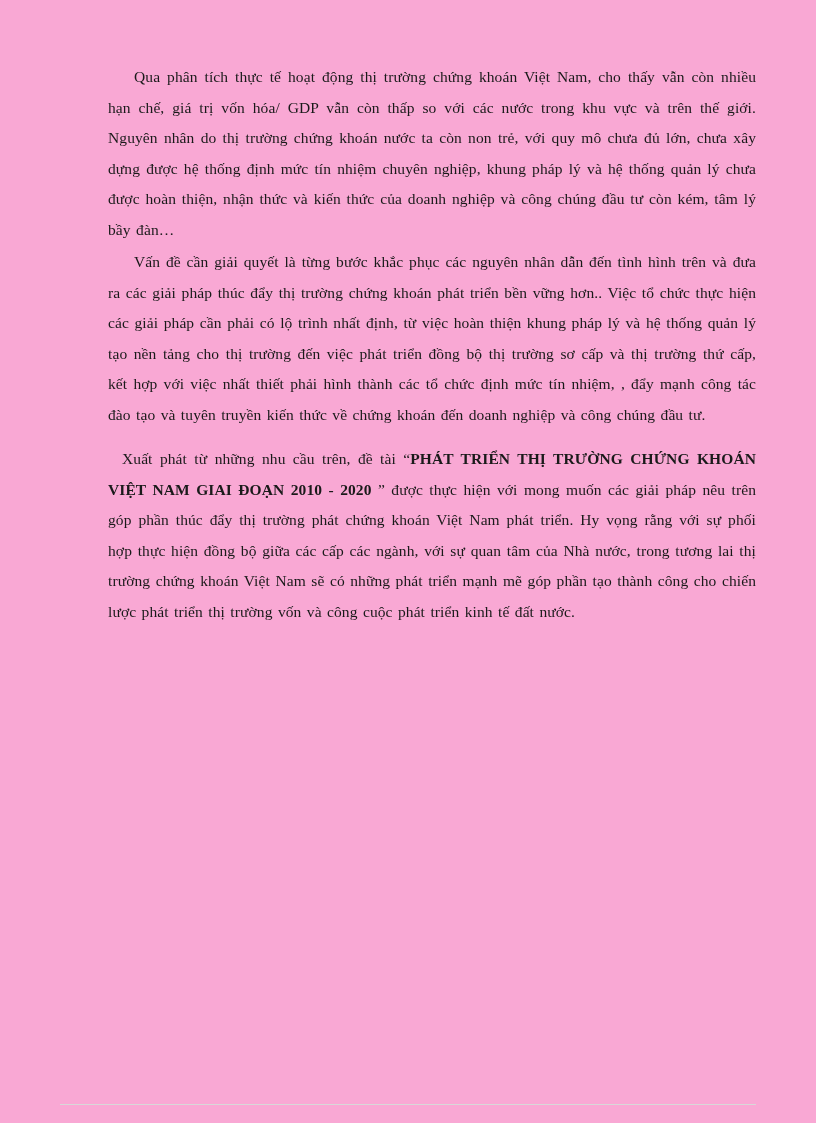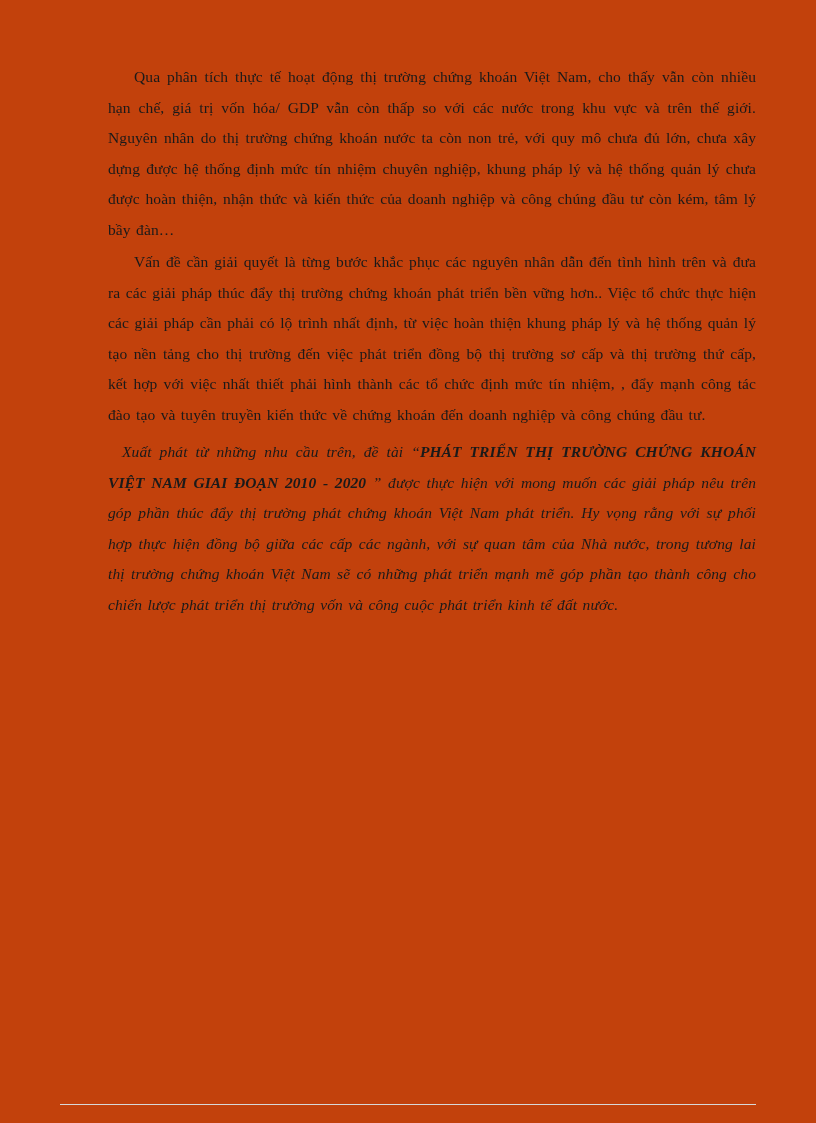--- a/index.html
+++ b/index.html
@@ -7,21 +7,21 @@
     padding: 0;
     background: #ffffff;
   }
   body {
     font-family: "Liberation Serif", serif;
   }
   .page {
     position: relative;
     width: 816px;
     height: 1123px;
-    background: #c2410c;
+    background: #f9a8d4;
     box-sizing: border-box;
     overflow: hidden;
   }
   .content {
     position: absolute;
     left: 108px;
     top: 62px;
     width: 648px;
   }
   .para {
@@ -29,21 +29,21 @@
     text-align: justify;
     text-justify: inter-word;
     font-size: 15.5px;
     line-height: 30.5px;
     color: #1a1a1a;
     letter-spacing: 0.1px;
     word-spacing: 1.4px;
   }
   .para.p1 { text-indent: 26px; }
   .para.p2 { text-indent: 26px; }
-  .para.p3 { text-indent: 14px; margin-top: 7px; font-style: italic; }
+  .para.p3 { text-indent: 14px; margin-top: 14px; }
   .title-strong {
     font-weight: bold;
   }
   .footer-rule {
     position: absolute;
     left: 60px;
     right: 60px;
     bottom: 18px;
     height: 1px;
     background: #d8d8d8;

